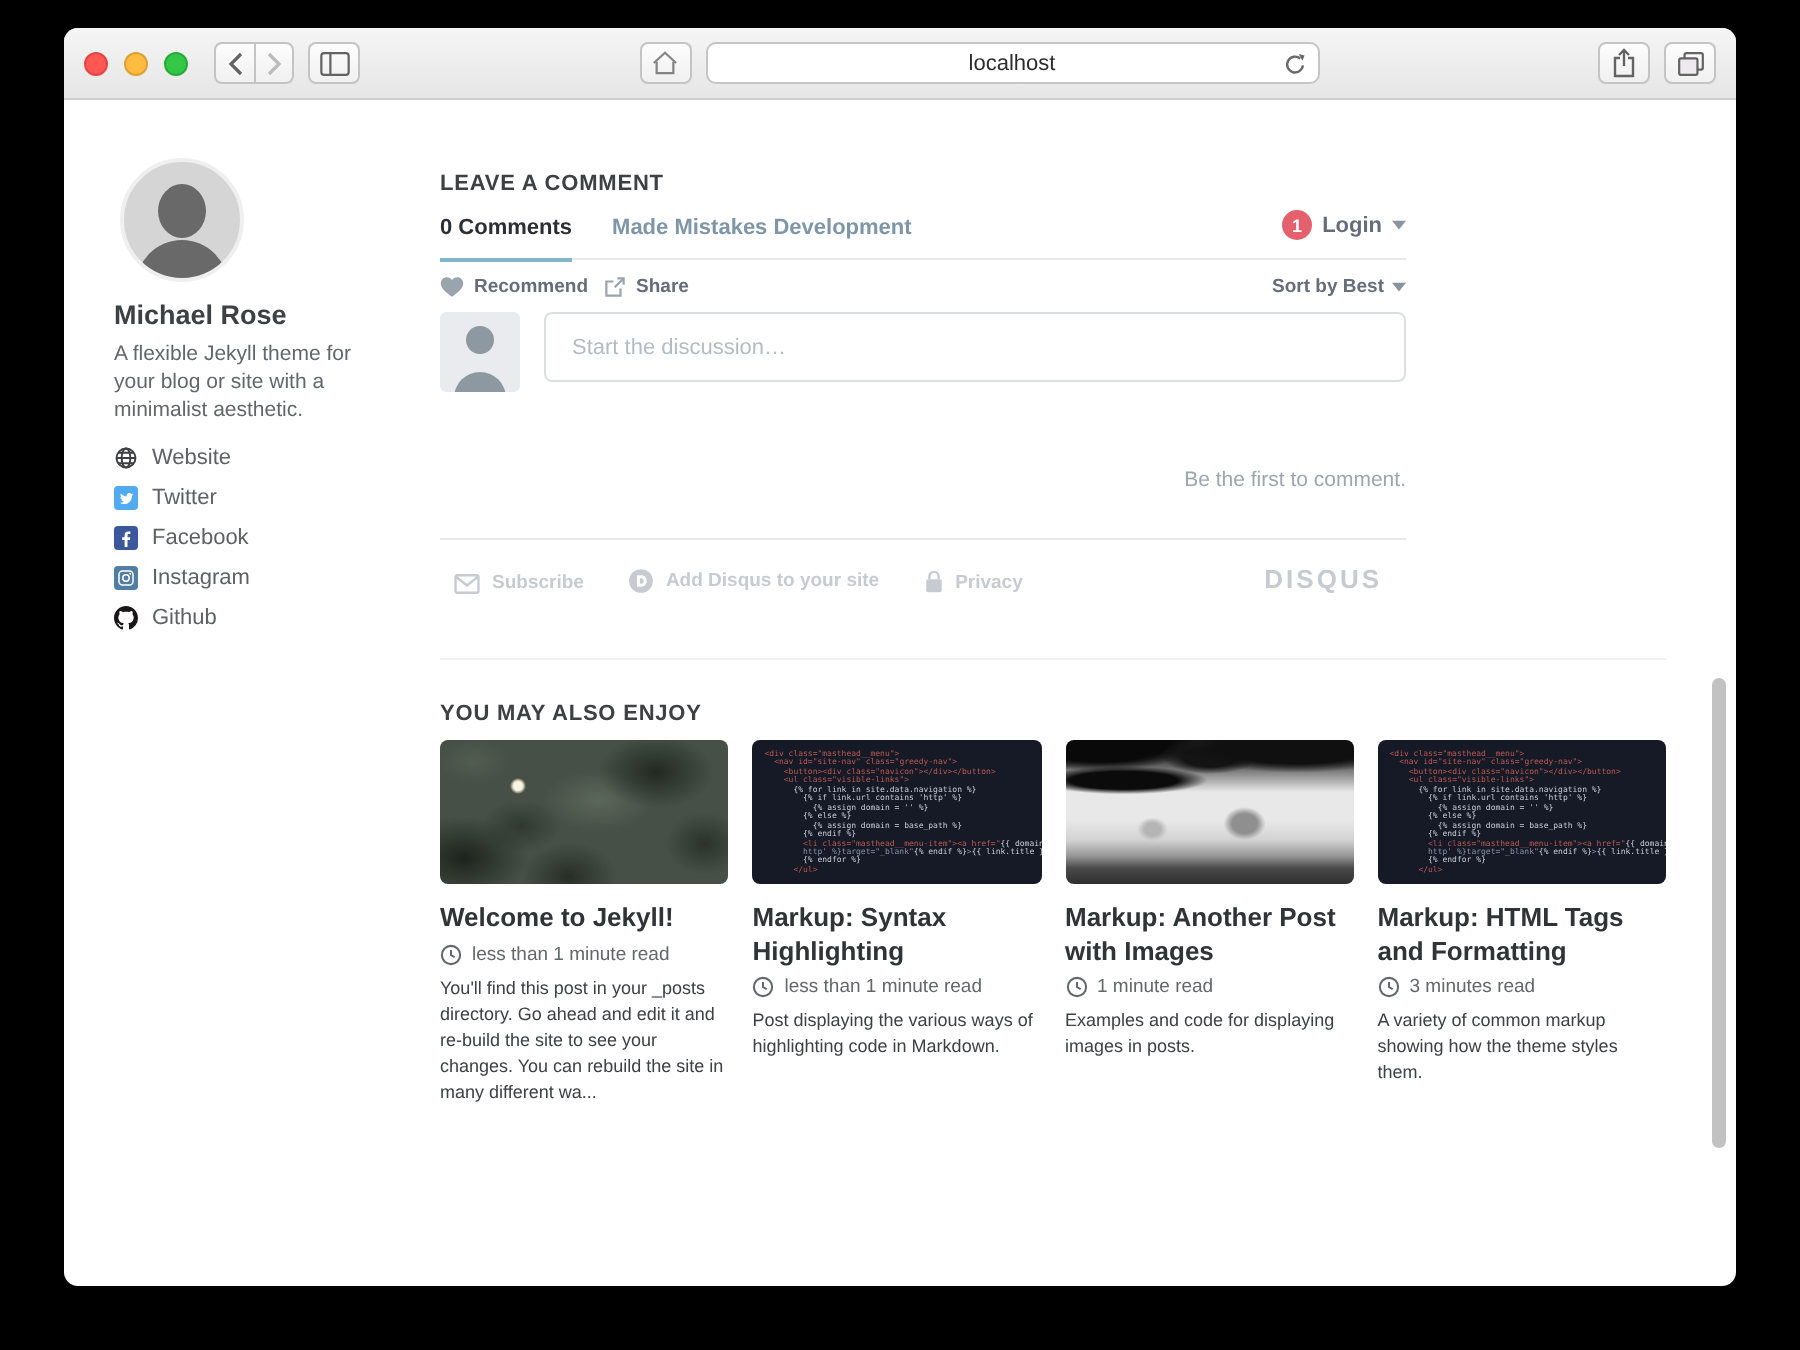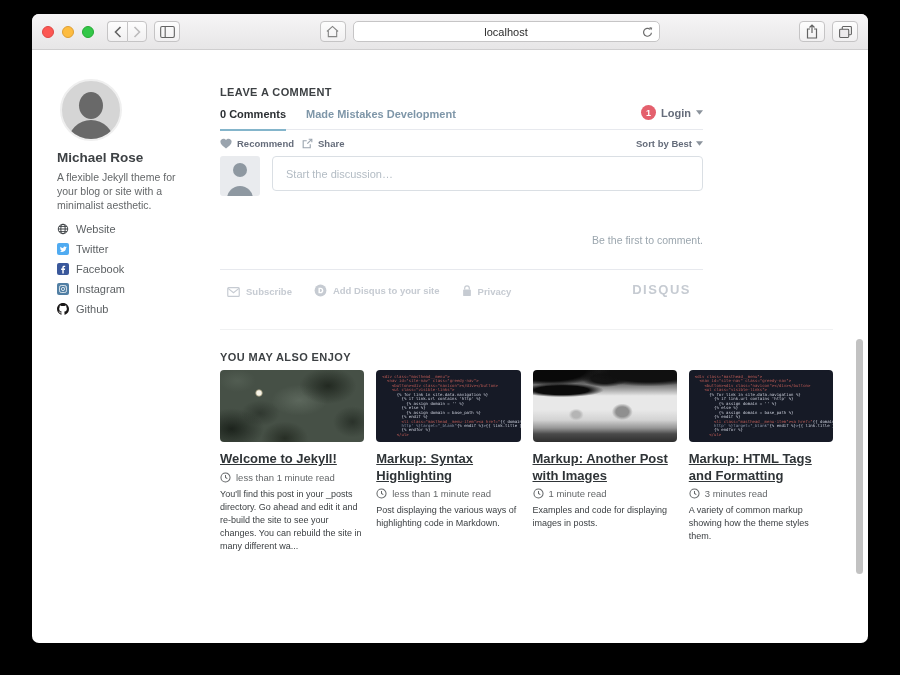--- a/index.html
+++ b/index.html
@@ -90,21 +90,21 @@
   .thumb-fog{background-color:#e8e8e8;
     background-image:
       radial-gradient(ellipse 64px 20px at 12% 0%,#090909 0 55%,transparent 78%),
       radial-gradient(ellipse 78px 18px at 80% 4%,#101010 0 50%,transparent 75%),
       radial-gradient(ellipse 60px 10px at 20% 28%,#0b0b0b 0 45%,transparent 70%),
       radial-gradient(ellipse 34px 12px at 50% 12%,#141414 0 40%,transparent 70%),
       radial-gradient(ellipse 14px 11px at 62% 58%,#8f8f8f 0 45%,transparent 75%),
       radial-gradient(ellipse 10px 8px at 30% 62%,#b5b5b5 0 40%,transparent 75%),
       linear-gradient(#1b1b1b 0,#3a3a3a 9px,transparent 26px),
       linear-gradient(transparent 40px,#d3d3d3 50px,#969696 58px,#4a4a4a 64px,#2e2e2e 72px);}
-  .card-title{margin-top:9px;font-size:13px;line-height:16.5px;font-weight:700;color:#2f3437;cursor:pointer;text-decoration:underline;}
+  .card-title{margin-top:9px;font-size:13px;line-height:16.5px;font-weight:700;color:#2f3437;cursor:pointer;}
   .card-meta{margin-top:4px;display:flex;align-items:center;gap:5px;font-size:9.5px;color:#646769;}
   .card-excerpt{margin-top:5px;font-size:9px;line-height:13px;color:#3d4144;}
   
   .scroll-thumb{position:absolute;left:824px;top:289px;width:7px;height:235px;border-radius:4px;background:#c2c2c2;cursor:pointer;}
 </style>
 </head>
 <body>
 
 <div class="window">
 

